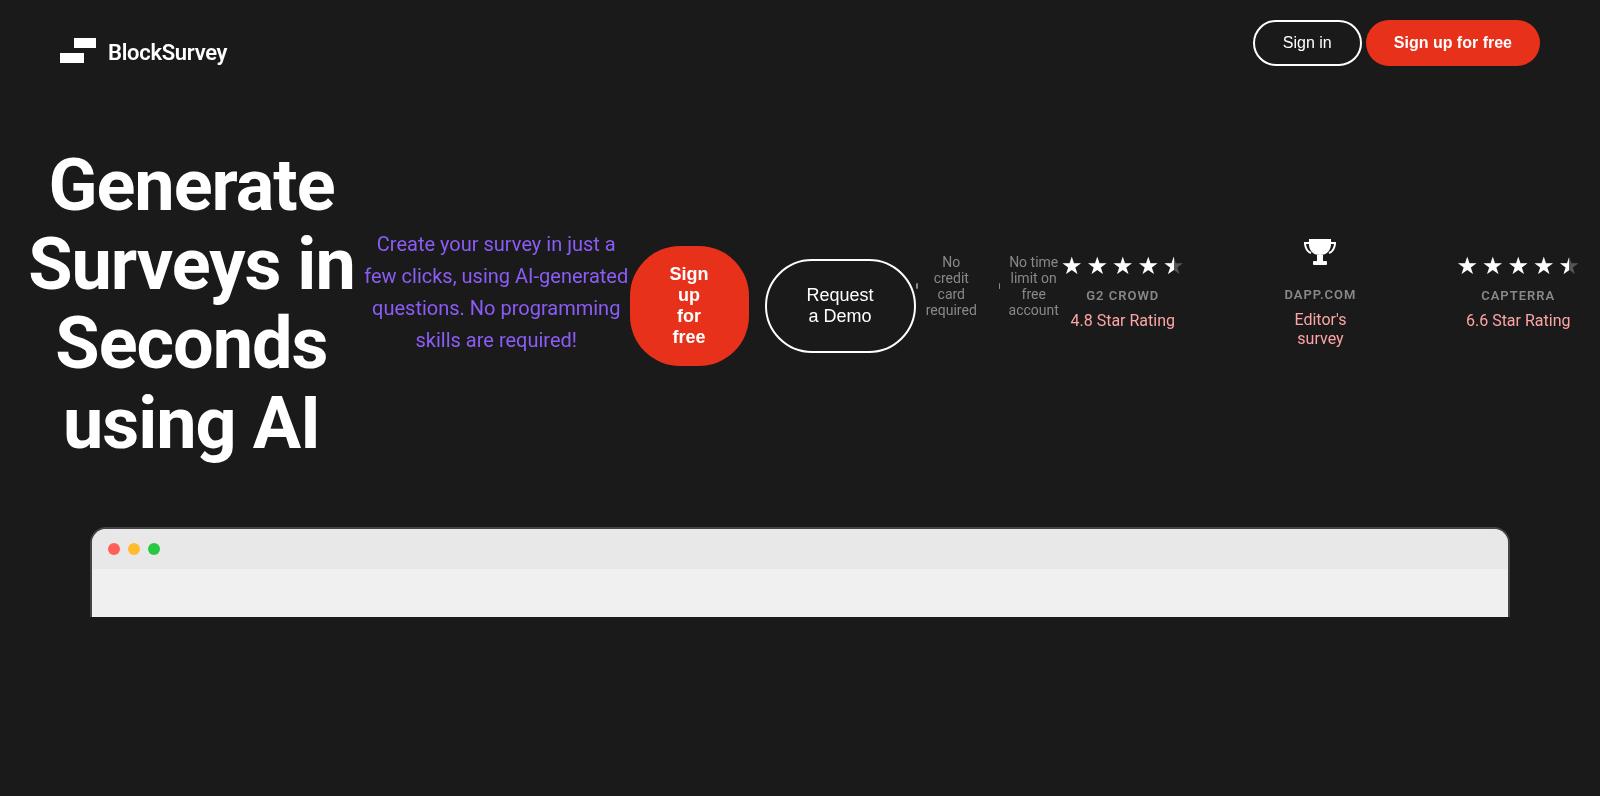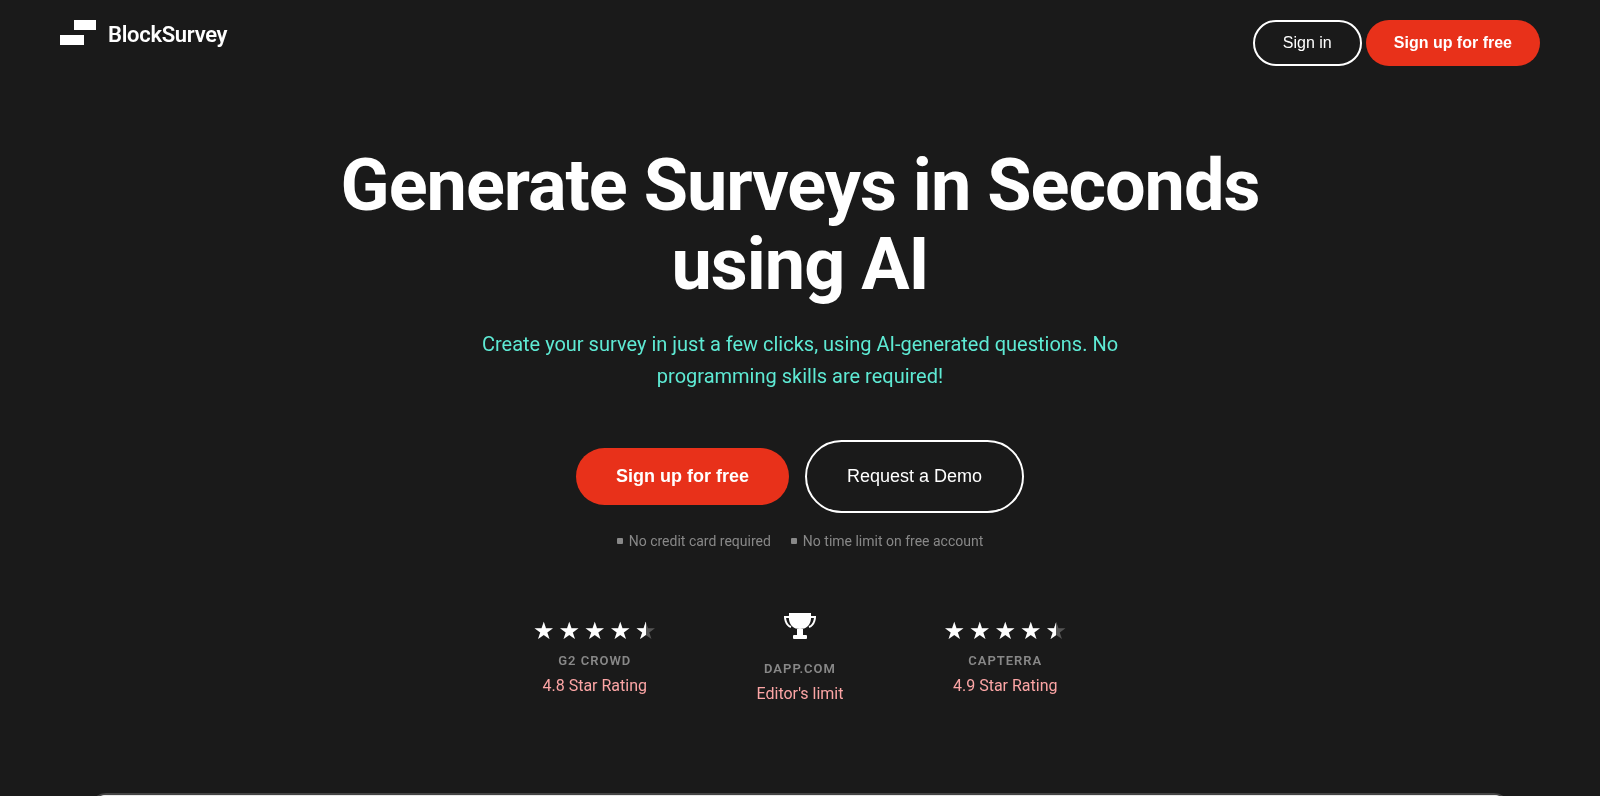--- a/index.html
+++ b/index.html
@@ -13,21 +13,21 @@
       height: 796px;
       background-color: #1a1a1a;
       font-family: -apple-system, BlinkMacSystemFont, 'Segoe UI', Roboto, sans-serif;
       color: #ffffff;
       overflow: hidden;
     }
 
     
     .navbar {
       display: flex;
-      align-items: flex-start;
+      align-items: flex-end;
       justify-content: space-between;
       padding: 20px 60px;
       position: relative;
     }
 
     .logo-container {
       display: flex;
       align-items: center;
       gap: 12px;
       cursor: pointer;
@@ -97,39 +97,39 @@
       color: #ffffff;
       font-size: 16px;
       font-weight: 600;
       cursor: pointer;
       white-space: nowrap;
     }
 
     
     .hero {
       display: flex;
-      flex-direction: column;
+      flex-direction: row;
       align-items: center;
       text-align: center;
       padding: 60px 20px 40px;
     }
 
     .hero-title {
       font-size: 72px;
       font-weight: 700;
       color: #ffffff;
       line-height: 1.1;
       max-width: 1000px;
       margin-bottom: 24px;
       letter-spacing: -1px;
     }
 
     .hero-subtitle {
       font-size: 20px;
-      color: #5eead4;
+      color: #8b5cf6;
       max-width: 720px;
       line-height: 1.6;
       margin-bottom: 48px;
     }
 
     .cta-buttons {
       display: flex;
       align-items: center;
       gap: 16px;
       margin-bottom: 20px;
@@ -316,36 +316,36 @@
         <svg width="36" height="36" viewBox="0 0 36 36" fill="none" xmlns="http://www.w3.org/2000/svg">
           <path d="M7 4h22v2H7zM7 6h22c0 0 2 14-11 14S7 6 7 6z" fill="white"></path>
           <path d="M7 8H3c0 0 0 8 6 10" stroke="white" stroke-width="2" fill="none"></path>
           <path d="M29 8h4c0 0 0 8-6 10" stroke="white" stroke-width="2" fill="none"></path>
           <rect x="15" y="20" width="6" height="6" fill="white"></rect>
           <rect x="11" y="26" width="14" height="4" rx="1" fill="white"></rect>
           <rect x="15" y="4" width="6" height="2" fill="white"></rect>
         </svg>
       </div>
       <span class="rating-source">DAPP.COM</span>
-      <span class="rating-label">Editor's limit</span>
+      <span class="rating-label">Editor's survey</span>
     </div>
 
     <div class="rating-item">
       <div class="stars">
         <span>★</span>
         <span>★</span>
         <span>★</span>
         <span>★</span>
         <span style="color:#555555; position:relative; display:inline-block;">
           ★
           <span style="position:absolute;left:0;top:0;width:50%;overflow:hidden;color:#ffffff;display:inline-block;">★</span>
         </span>
       </div>
       <span class="rating-source">CAPTERRA</span>
-      <span class="rating-label">4.9 Star Rating</span>
+      <span class="rating-label">6.6 Star Rating</span>
     </div>
 
   </div>
 </section>
 
 <div class="preview-container">
   <div class="preview-window">
     <div class="preview-window-top">
       <div class="window-dot" style="background:#ff5f57;"></div>
       <div class="window-dot" style="background:#febc2e;"></div>

